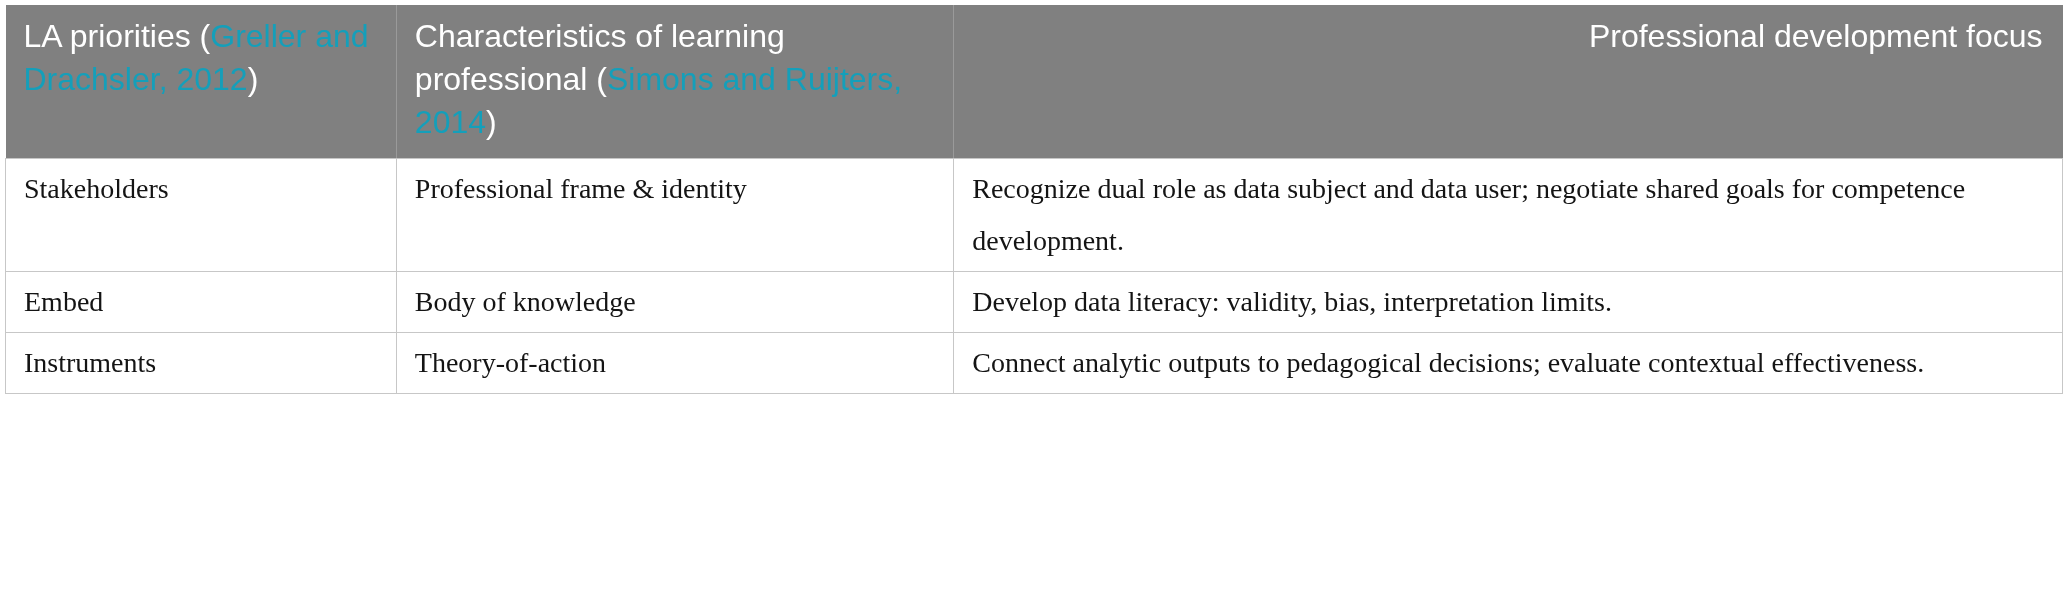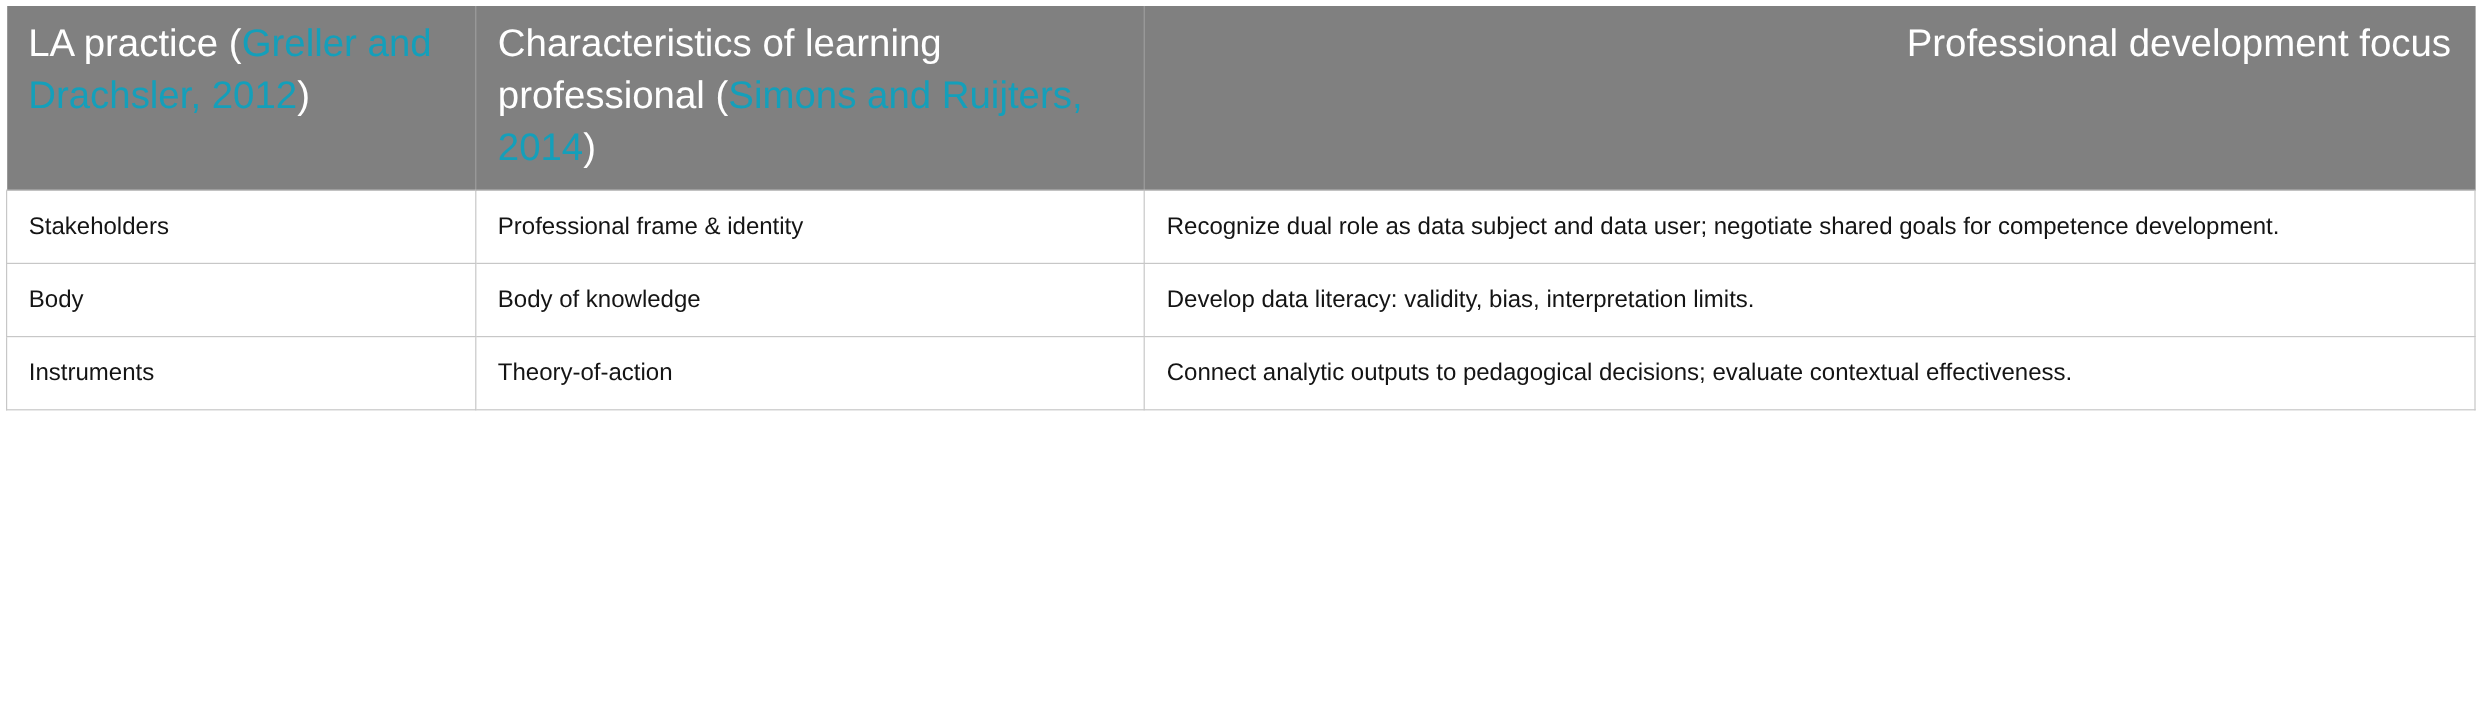--- a/index.html
+++ b/index.html
@@ -34,22 +34,22 @@
   }
   thead th:last-child { border-right: none; text-align: right; }
 
   a.cite {
     color: var(--link-color, #149fba);
     text-decoration: none;
     cursor: pointer;
   }
 
   tbody td {
-    font-family: Liberation Sans, sans-serif;
-    font-size: 20px;
+    font-family: Liberation Serif, serif;
+    font-size: 28px;
     line-height: 52px;
     color: var(--body-text, #141414);
     background: #ffffff;
     border: 1px solid var(--border-color, #c7c7c7);
     padding: 4px 24px 4px 18px;
     vertical-align: top;
     text-align: left;
   }
 </style>
 </head>
@@ -58,41 +58,41 @@
 <div class="page">
   <table class="la-table">
     <colgroup>
       <col class="c1">
       <col class="c2">
       <col class="c3">
     </colgroup>
     <thead>
       <tr>
         <th>
-          <span>LA practice</span>
+          <span>LA priorities</span>
           <span>(</span><a class="cite">Greller and Drachsler, 2012</a><span>)</span>
         </th>
         <th>
           <span>Characteristics of learning professional</span>
           <span>(</span><a class="cite">Simons and Ruijters, 2014</a><span>)</span>
         </th>
         <th>
           <span>Professional development focus</span>
           <span></span><a class="cite"></a><span></span>
         </th>
       </tr>
     </thead>
     <tbody>
         <tr>
     <td>Stakeholders</td>
     <td>Professional frame &amp; identity</td>
     <td>Recognize dual role as data subject and data user; negotiate shared goals for competence development.</td>
   </tr>
         <tr>
-    <td>Body</td>
+    <td>Embed</td>
     <td>Body of knowledge</td>
     <td>Develop data literacy: validity, bias, interpretation limits.</td>
   </tr>
         <tr>
     <td>Instruments</td>
     <td>Theory-of-action</td>
     <td>Connect analytic outputs to pedagogical decisions; evaluate contextual effectiveness.</td>
   </tr>
       </tbody>
   </table>

